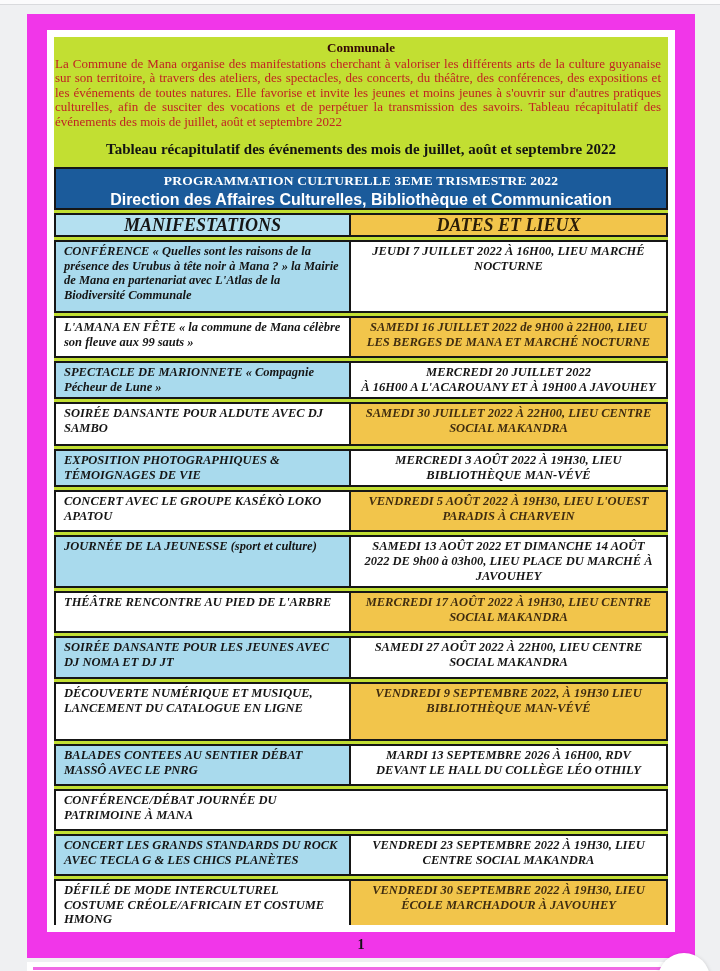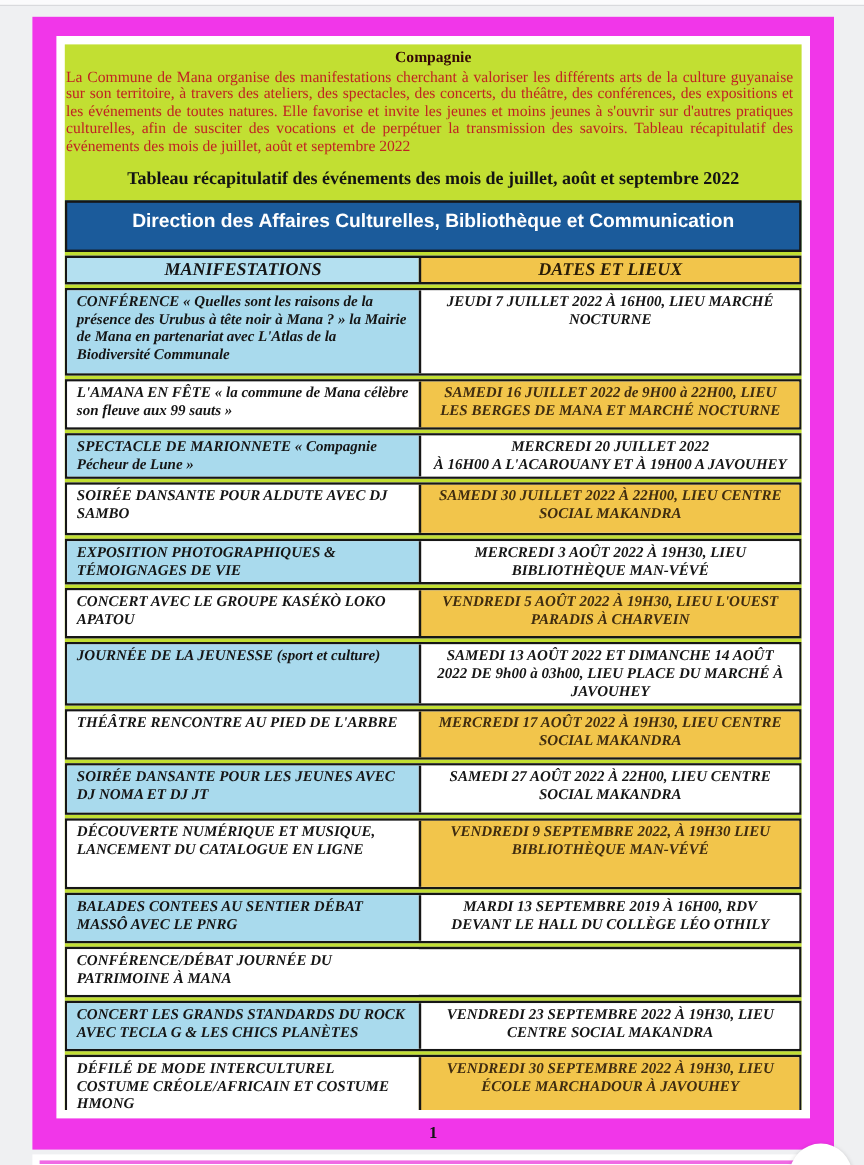--- a/index.html
+++ b/index.html
@@ -57,21 +57,21 @@
   }
   .cell-d{
     flex:1;border-left:2px solid #161616;padding:2px 9px 2px 9px;
     font-style:italic;font-weight:bold;font-size:12.5px;line-height:15px;
     color:#151515;white-space:pre-line;text-align:center;
   }
   .bg-blue{background:#a9daed;}
   .bg-white{background:#ffffff;}
   .bg-yellow{background:#f2c54b;color:#3f2c10;}
   .header-row .cell-m,.header-row .cell-d{
-    text-align:center;font-size:15px;padding-top:3px;
+    text-align:center;font-size:18px;padding-top:3px;
   }
   .header-row .cell-m{background:#b4e0f0;}
   .header-row .cell-d{background:#f2c54b;color:#2a1d08;}
   .page-num{
     position:absolute;left:0;width:668px;bottom:5px;text-align:center;
     color:#141414;font-weight:bold;font-size:14px;
   }
   .next-page-edge{
     position:absolute;left:27px;bottom:0;width:668px;height:9px;
     background:#ffffff;
@@ -87,26 +87,27 @@
 </style>
 </head>
 <body>
 
 <div class="prev-page-edge"></div>
 
 <div class="doc">
   <div class="paper">
     <div class="canvas">
 
-      <div class="editorial-title">Compagnie</div>
+      <div class="editorial-title">Communale</div>
       <div class="editorial-body">La Commune de Mana organise des manifestations cherchant à valoriser les différents arts de la culture guyanaise sur son territoire, à travers des ateliers, des spectacles, des concerts, du théâtre, des conférences, des expositions et les événements de toutes natures. Elle favorise et invite les jeunes et moins jeunes à s'ouvrir sur d'autres pratiques culturelles, afin de susciter des vocations et de perpétuer la transmission des savoirs. Tableau récapitulatif des événements des mois de juillet, août et septembre 2022</div>
 
       <div class="main-heading">Tableau récapitulatif des événements des mois de juillet, août et septembre 2022</div>
 
       <div class="band">
+        <div class="band-title">PROGRAMMATION CULTURELLE 3EME TRISMESTRE 2022</div>
         <div class="band-sub">Direction des Affaires Culturelles, Bibliothèque et Communication</div>
       </div>
 
       <div class="trow header-row" style="min-height:20px">
         <div class="cell-m">MANIFESTATIONS</div>
         <div class="cell-d">DATES ET LIEUX</div>
       </div>
 
       <div class="trow" style="min-height:73px">
         <div class="cell-m bg-blue">CONFÉRENCE « Quelles sont les raisons de la présence des Urubus à tête noir à Mana ? » la Mairie de Mana en partenariat avec L'Atlas de la Biodiversité Communale</div>
@@ -154,21 +155,21 @@
         <div class="cell-d bg-white">SAMEDI 27 AOÛT 2022 À 22H00, LIEU CENTRE SOCIAL MAKANDRA</div>
       </div>
 
       <div class="trow" style="min-height:59px">
         <div class="cell-m bg-white">DÉCOUVERTE NUMÉRIQUE ET MUSIQUE, LANCEMENT DU CATALOGUE EN LIGNE</div>
         <div class="cell-d bg-yellow">VENDREDI 9 SEPTEMBRE 2022, À 19H30 LIEU BIBLIOTHÈQUE MAN-VÉVÉ</div>
       </div>
 
       <div class="trow" style="min-height:42px">
         <div class="cell-m bg-blue">BALADES CONTEES AU SENTIER DÉBAT MASSÔ AVEC LE PNRG</div>
-        <div class="cell-d bg-white">MARDI 13 SEPTEMBRE 2019 À 16H00, RDV DEVANT LE HALL DU COLLÈGE LÉO OTHILY</div>
+        <div class="cell-d bg-white">MARDI 13 SEPTEMBRE 2026 À 16H00, RDV DEVANT LE HALL DU COLLÈGE LÉO OTHILY</div>
       </div>
 
       <div class="trow" style="min-height:42px">
         <div class="cell-m bg-white">CONFÉRENCE/DÉBAT JOURNÉE DU PATRIMOINE À MANA</div>
       </div>
 
       <div class="trow" style="min-height:42px">
         <div class="cell-m bg-blue">CONCERT LES GRANDS STANDARDS DU ROCK AVEC TECLA G &amp; LES CHICS PLANÈTES</div>
         <div class="cell-d bg-white">VENDREDI 23 SEPTEMBRE 2022 À 19H30, LIEU CENTRE SOCIAL MAKANDRA</div>
       </div>

